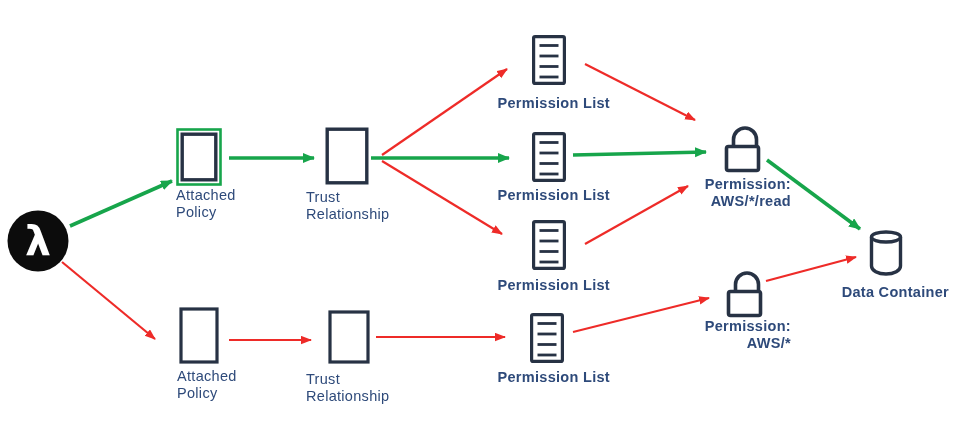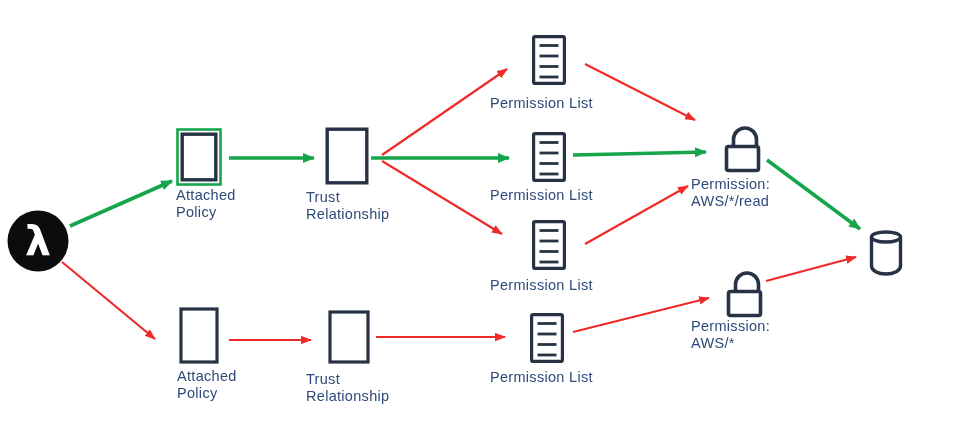--- a/index.html
+++ b/index.html
@@ -21,21 +21,21 @@
   .mk-g{fill:var(--success-green);}
   .mk-r{fill:var(--failure-red);}
   .icon{position:absolute;}
   .navy-stroke{stroke:var(--icon-navy);fill:none;}
   .navy-fill-white{stroke:var(--icon-navy);fill:#ffffff;}
   .green-stroke{stroke:var(--success-green);fill:#ffffff;}
   .label{
     position:absolute;white-space:pre-line;color:var(--label-blue);
     font-size:14.5px;line-height:17px;letter-spacing:0.3px;
   }
-  .center{text-align:left;}
+  .center{text-align:right;font-weight:bold;}
   .lam-glyph{
     font-family:"DejaVu Sans",sans-serif;font-weight:bold;fill:#ffffff;
   }
 </style>
 </head>
 <body>
 
 <div class="canvas">
 
   <svg class="edges" width="960" height="428" viewBox="0 0 960 428">
@@ -151,14 +151,15 @@
     <path class="navy-stroke" stroke-width="3.6" d="M12.5 22 V15.5 A11.5 11.5 0 0 1 35.5 15.5 V22"></path>
     <rect class="navy-fill-white" x="5.5" y="22.5" width="32" height="24" rx="2" stroke-width="3.6"></rect>
   </svg>
   <div class="label center" style="left:691px;top:318px;width:100px">Permission:
 AWS/*</div>
 
   <svg class="icon" style="left:866px;top:226px" width="40" height="54" viewBox="0 0 40 54">
     <path class="navy-fill-white" stroke-width="3.4" d="M5.5 11 V40 A14.5 8 0 0 0 34.5 40 V11"></path>
     <ellipse class="navy-fill-white" cx="20" cy="11" rx="14.5" ry="5" stroke-width="3.4"></ellipse>
   </svg>
+  <div class="label center" style="left:825px;top:284px;width:124px">Data Container</div>
 
 </div>
 
 </body></html>

